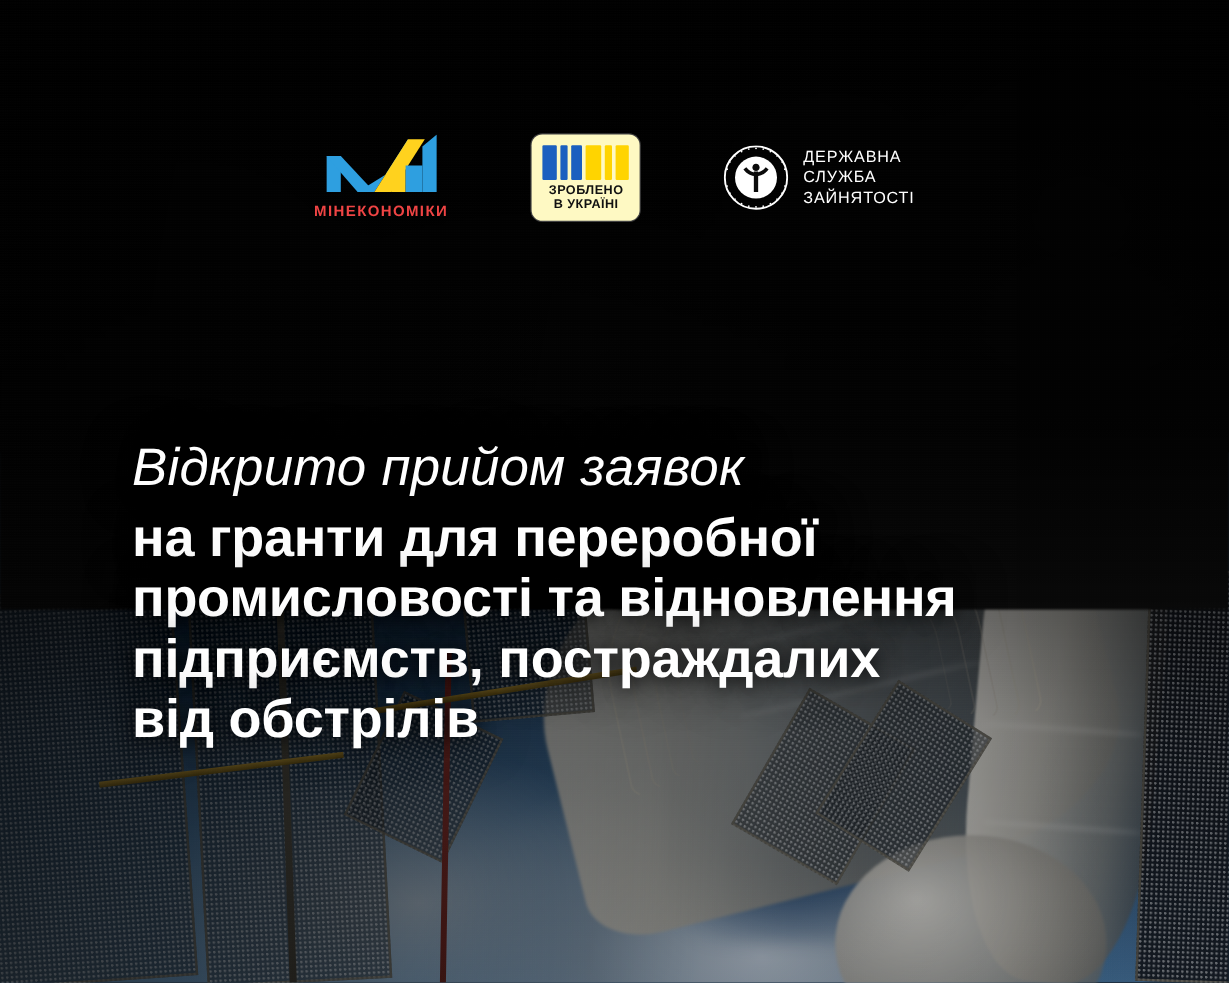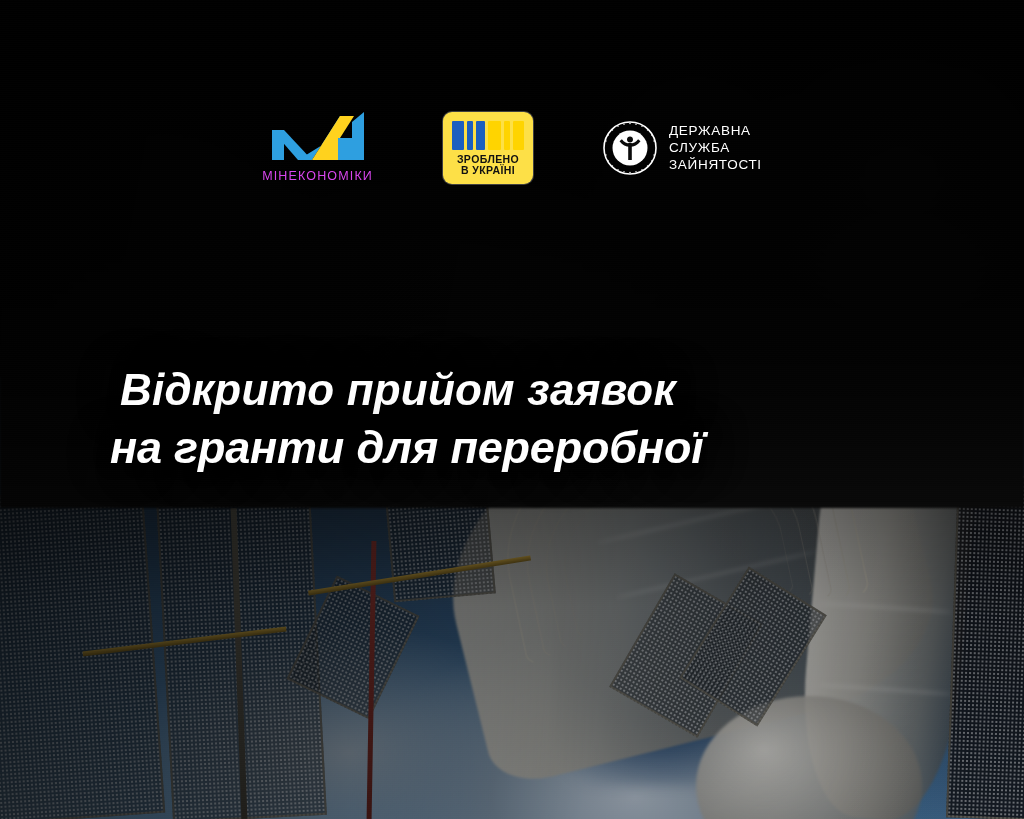--- a/index.html
+++ b/index.html
@@ -140,27 +140,27 @@
     position:absolute; left:0; top:112px; width:100%;
     display:flex; align-items:center; justify-content:center;
     gap:70px;
     z-index:5;
   }
 
   
   .logo-minek{ display:flex; flex-direction:column; align-items:center; gap:9px; }
   .minek-mark{ width:92px; height:48px; display:block; }
   .minek-word{
-    color:#d946ef; font-size:12.5px; font-weight:normal; letter-spacing:1.15px;
+    color:#ef4444; font-size:12.5px; font-weight:bold; letter-spacing:1.15px;
     font-family:"Liberation Sans", sans-serif; white-space:nowrap;
   }
 
   
   .logo-zroblen{
-    background:#fde047; border-radius:9px;
+    background:#fef9c3; border-radius:9px;
     padding:9px 9px 7px;
     display:flex; flex-direction:column; align-items:center; gap:4px;
     box-shadow:0 0 0 1px rgba(255,255,255,.25);
   }
   .zu-bars{ display:flex; gap:3px; height:29px; align-items:stretch; }
   .zu-bars span{ display:block; border-radius:1px; }
   .zu-b{ background:#1b5fbf; }
   .zu-y{ background:#ffd400; }
   .zu-w1{ width:12px; } .zu-w2{ width:6px; } .zu-w3{ width:9px; }
   .zu-w4{ width:13px; } .zu-w5{ width:6px; } .zu-w6{ width:11px; }
@@ -189,25 +189,24 @@
 
   
   .headline{
     position:absolute; left:110px; top:368px; z-index:5;
     width:880px;
   }
   .hl-line{
     color:#ffffff;
     text-shadow:0 2px 14px rgba(0,0,0,.78), 0 0 42px rgba(0,0,0,.60);
     white-space:nowrap;
-    font-style:italic;
   }
   .hl-lead{
-    font-style:italic; font-weight:700; font-size:44px; line-height:1.0;
-    letter-spacing:.2px; margin-bottom:11px;margin-left:10px;
+    font-style:italic; font-weight:400; font-size:44px; line-height:1.0;
+    letter-spacing:.2px; margin-bottom:11px;
   }
   .hl-bold{
     font-weight:bold; font-size:45px; line-height:1.12; letter-spacing:-.2px;
   }
 </style>
 </head>
 <body>
 
 <div class="poster">
 
@@ -324,15 +323,18 @@
         <div>СЛУЖБА</div>
         <div>ЗАЙНЯТОСТІ</div>
       </div>
     </div>
 
   </div>
 
   <div class="headline">
     <div class="hl-line hl-lead">Відкрито прийом заявок</div>
     <div class="hl-line hl-bold">на гранти для переробної</div>
+    <div class="hl-line hl-bold">промисловості та відновлення</div>
+    <div class="hl-line hl-bold">підприємств, постраждалих</div>
+    <div class="hl-line hl-bold">від обстрілів</div>
   </div>
 
 </div>
 
 </body></html>

